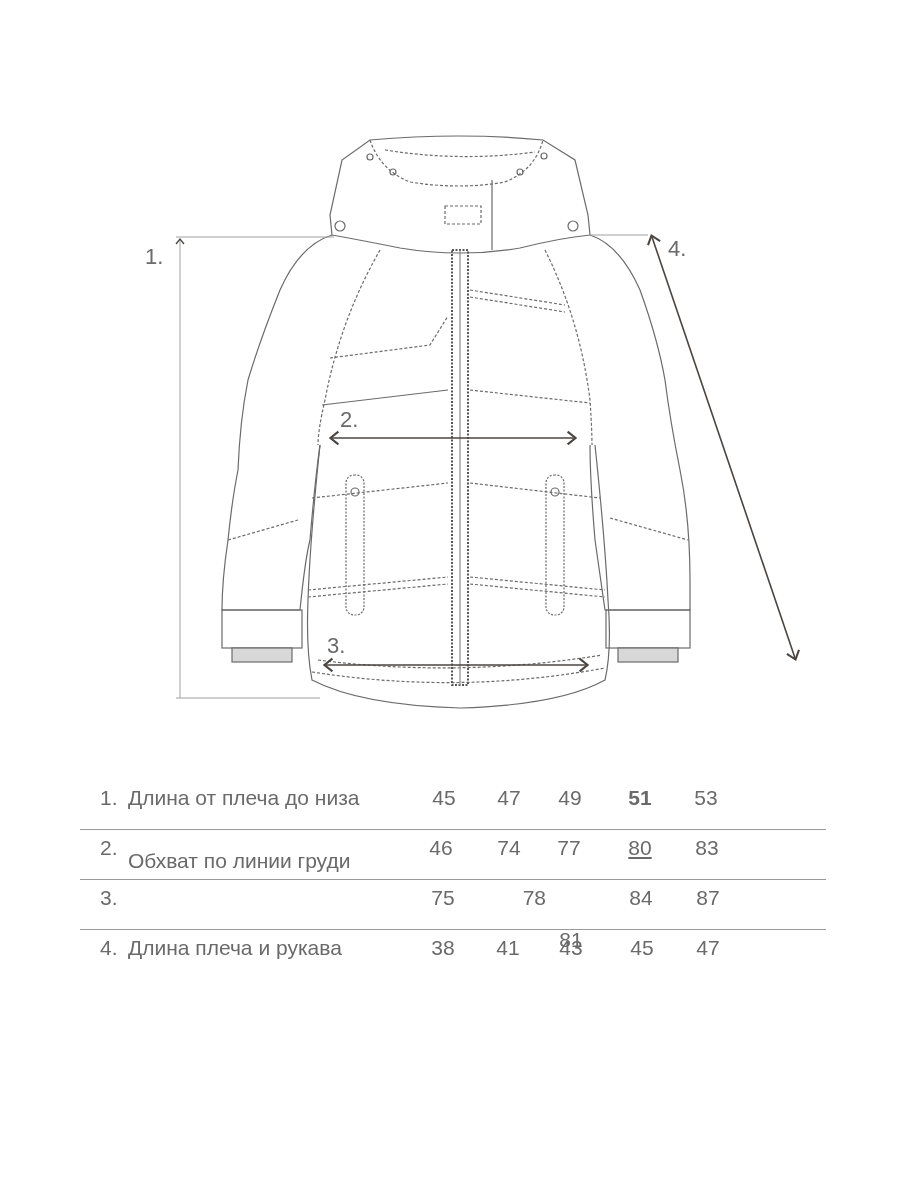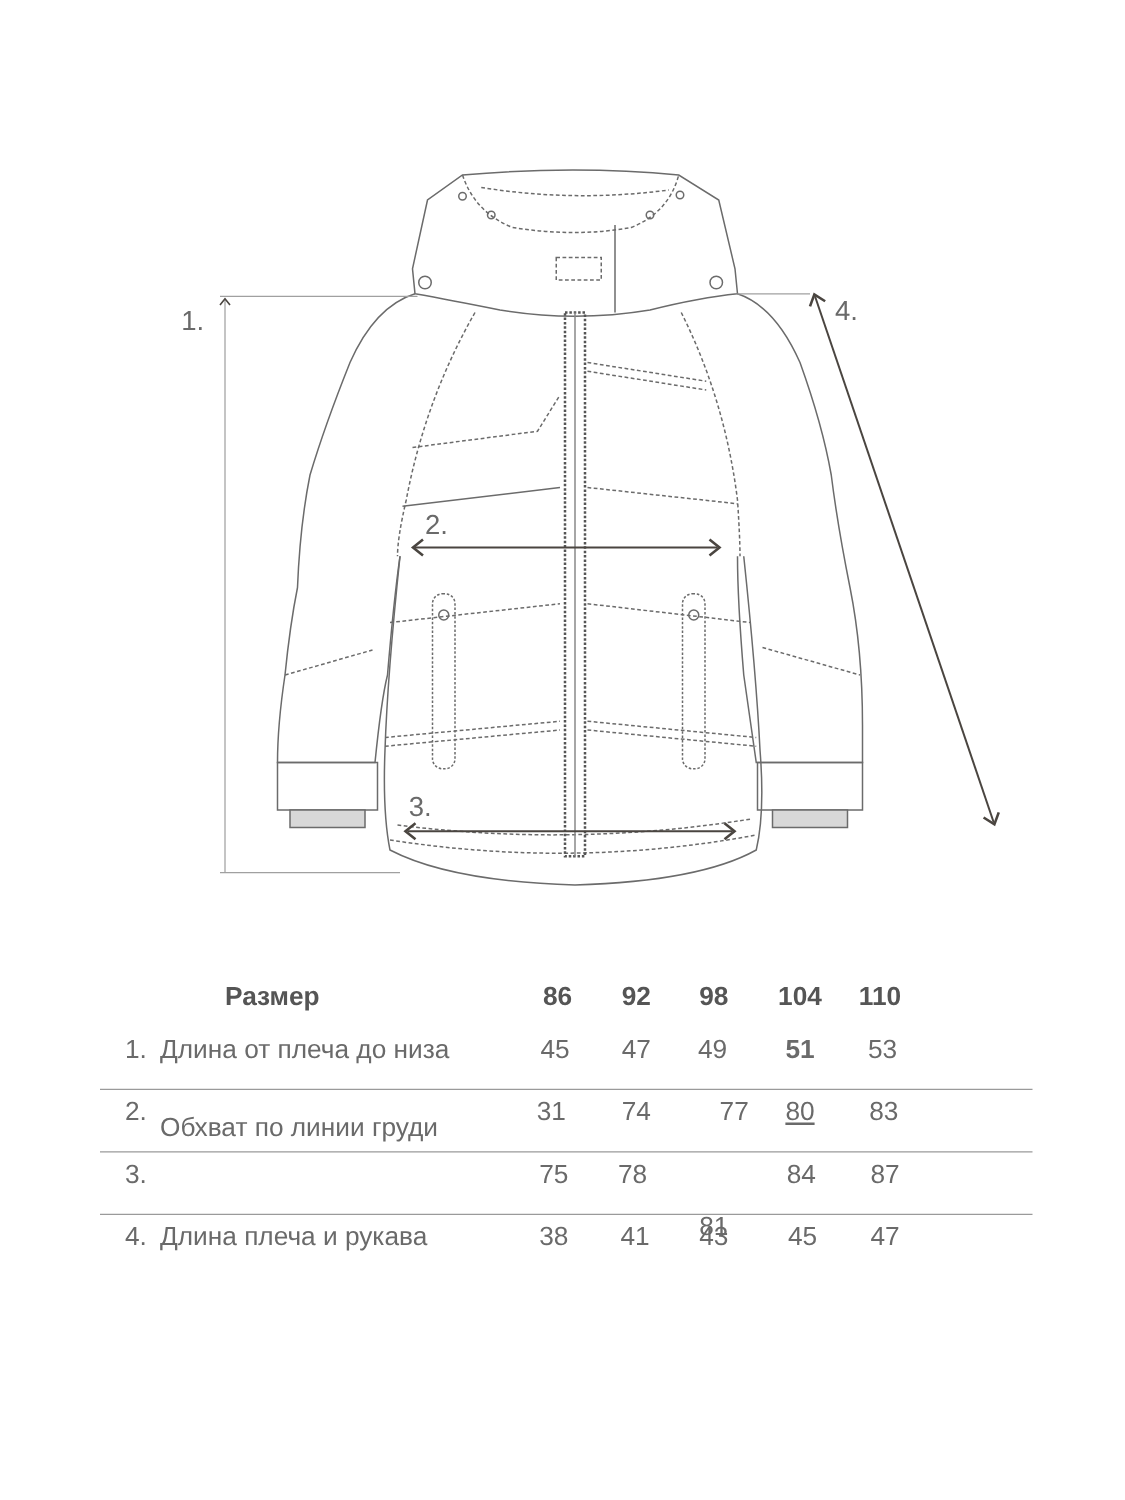--- a/index.html
+++ b/index.html
@@ -89,55 +89,47 @@
       <line x1="652" y1="237" x2="795" y2="658" marker-start="url(#ah)" marker-end="url(#ah)"></line>
     </g>
   </svg>
   <span class="mlabel" style="left:145px;top:244px;">1.</span>
   <span class="mlabel" style="left:340px;top:407px;">2.</span>
   <span class="mlabel" style="left:327px;top:633px;">3.</span>
   <span class="mlabel" style="left:668px;top:236px;">4.</span>
 </div>
 
 <div class="table">
-  <div class="row header">
-    <span class="cell" style="left:100px;">Размер</span>
-    <span class="cell num" style="left:336px;">86</span>
-    <span class="cell num" style="left:399px;">92</span>
-    <span class="cell num" style="left:461px;">98</span>
-    <span class="cell num" style="left:530px;">104</span>
-    <span class="cell num" style="left:594px;">110</span>
-  </div>
 
   <div class="row">
     <span class="cell" style="left:20px;">1.</span>
     <span class="cell" style="left:48px;">Длина от плеча до низа</span>
     <span class="cell num" style="left:334px;">45</span>
     <span class="cell num" style="left:399px;">47</span>
     <span class="cell num" style="left:460px;">49</span>
     <span class="cell num" style="left:530px;font-weight:bold;">51</span>
     <span class="cell num" style="left:596px;">53</span>
     <div class="line"></div>
   </div>
 
   <div class="row">
     <span class="cell" style="left:20px;">2.</span>
     <span class="cell" style="left:48px;margin-top:13px;">Обхват по линии груди</span>
-    <span class="cell num" style="left:331px;">31</span>
+    <span class="cell num" style="left:331px;">46</span>
     <span class="cell num" style="left:399px;">74</span>
-    <span class="cell num" style="left:459px;text-align:right;">77</span>
+    <span class="cell num" style="left:459px;">77</span>
     <span class="cell num" style="left:530px;text-decoration:underline;">80</span>
     <span class="cell num" style="left:597px;">83</span>
     <div class="line"></div>
   </div>
 
   <div class="row">
     <span class="cell" style="left:20px;">3.</span>
     <span class="cell num" style="left:333px;">75</span>
-    <span class="cell num" style="left:396px;">78</span>
+    <span class="cell num" style="left:406px;text-align:right;">78</span>
     <span class="cell num" style="left:461px;margin-top:42px;">81</span>
     <span class="cell num" style="left:531px;">84</span>
     <span class="cell num" style="left:598px;">87</span>
     <div class="line"></div>
   </div>
 
   <div class="row">
     <span class="cell" style="left:20px;">4.</span>
     <span class="cell" style="left:48px;">Длина плеча и рукава</span>
     <span class="cell num" style="left:333px;">38</span>

